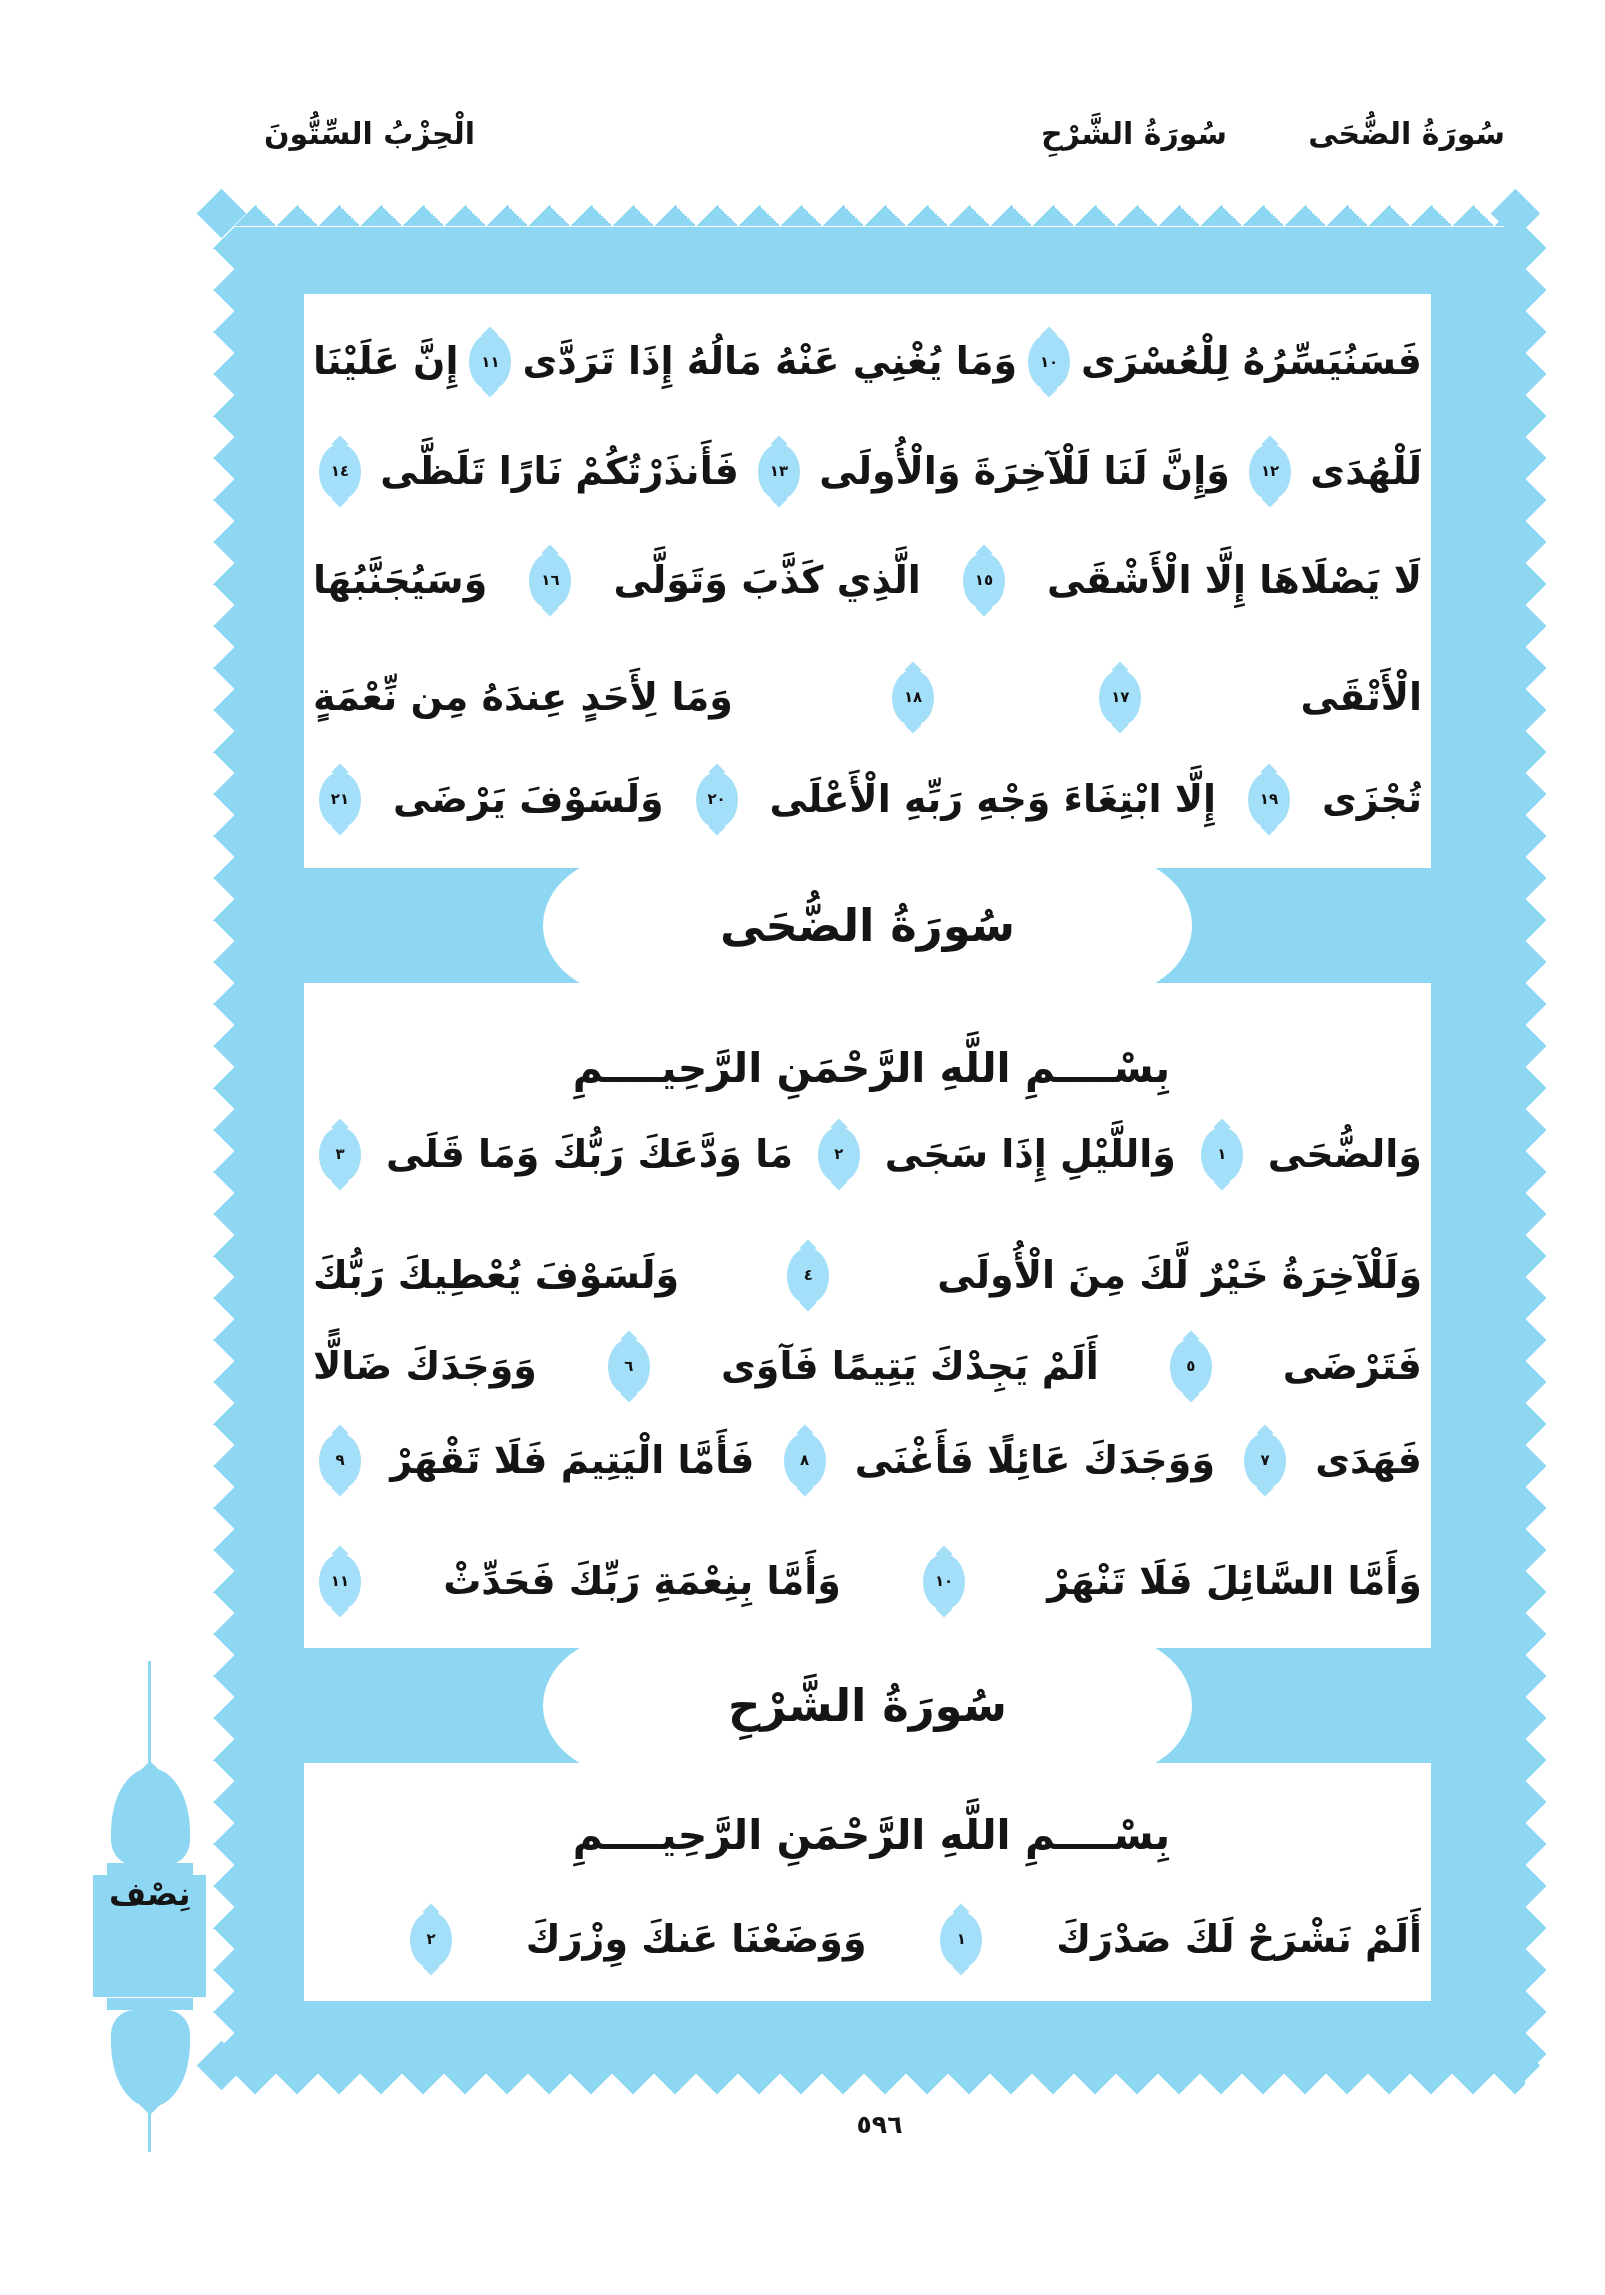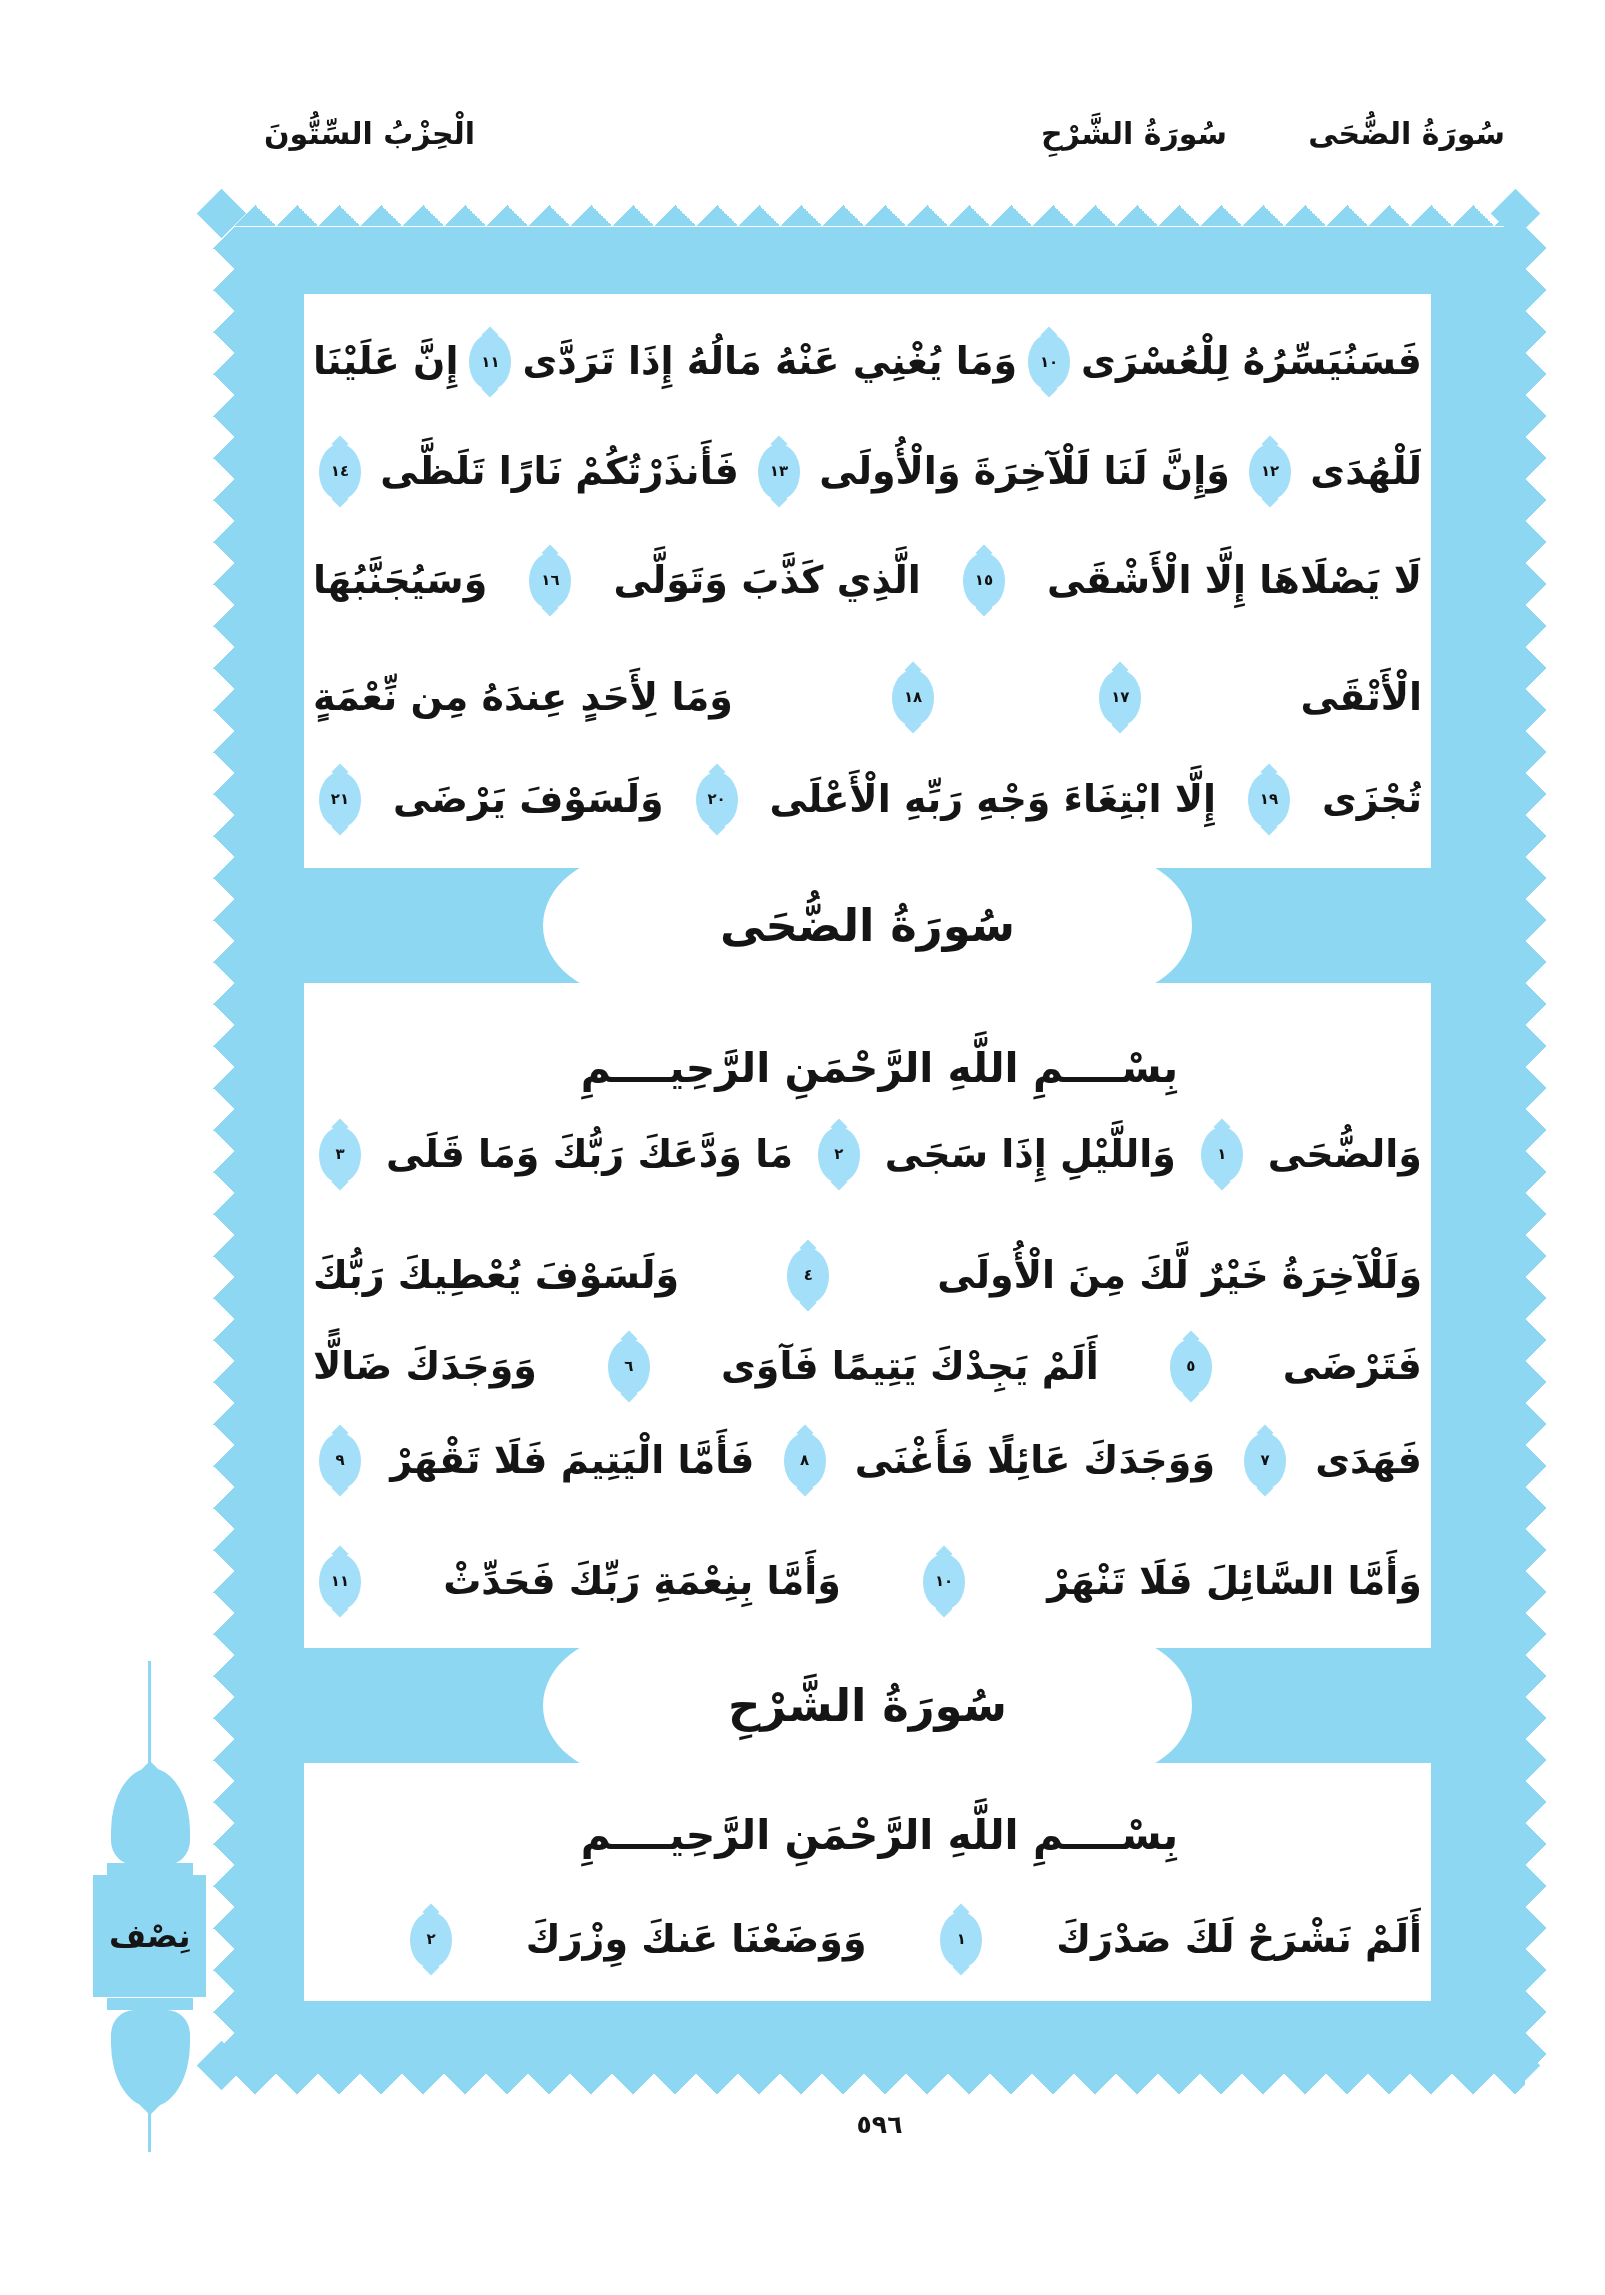--- a/index.html
+++ b/index.html
@@ -55,37 +55,37 @@
   .line-8{top:1110px;} .line-9{top:1231px;} .line-10{top:1589px;padding-left:91px;}
   
   .surah-band{position:absolute;left:0;width:100%;height:115px;background:var(--blue);
     display:flex;align-items:center;justify-content:center;}
   .surah-band-duha{top:574px;}
   .surah-band-sharh{top:1354px;}
   .cartouche{width:649px;height:143px;background:#ffffff;border-radius:91px/72px;
     display:flex;align-items:center;justify-content:center;}
   .surah-title{font-size:45px;font-weight:700;color:var(--ink);}
   
-  .bismillah{position:absolute;left:12px;width:100%;height:106px;display:flex;
+  .bismillah{position:absolute;left:4px;width:100%;height:106px;display:flex;
     align-items:center;justify-content:center;font-size:41px;font-weight:700;direction:rtl;}
   .bismillah-duha{top:721px;}
   .bismillah-sharh{top:1488px;}
   
   .page-number{position:absolute;left:819px;top:2110px;width:121px;text-align:center;
     font-size:25px;font-weight:700;color:var(--ink);}
   
   .nisf{position:absolute;left:91px;top:1661px;width:118px;height:491px;}
   .nisf .vline-top{position:absolute;left:57px;top:0;width:3px;height:112px;background:var(--blue);}
   .nisf .dome-top{position:absolute;left:19.6px;top:107px;width:79px;height:97px;background:var(--blue);
     border-radius:50% 50% 30% 30% / 65% 65% 25% 25%;}
   .nisf .dome-top::before{content:"";position:absolute;left:50%;top:-4.5px;width:15px;height:15px;
     background:var(--blue);transform:translateX(-50%) rotate(45deg);}
   .nisf .collar-a{position:absolute;left:16px;top:202px;width:86px;height:12px;background:var(--blue);}
   .nisf .body{position:absolute;left:2.3px;top:214px;width:113px;height:122px;background:var(--blue);
-    display:flex;align-items:center;justify-content:center;font-size:32px;font-weight:700;color:var(--ink);}
+    display:flex;justify-content:center;font-size:32px;font-weight:700;color:var(--ink);}
   .nisf .collar-b{position:absolute;left:16px;top:337px;width:86px;height:12px;background:var(--blue);}
   .nisf .dome-bottom{position:absolute;left:19.6px;top:349px;width:79px;height:97px;background:var(--blue);
     border-radius:30% 30% 50% 50% / 25% 25% 65% 65%;}
   .nisf .dome-bottom::after{content:"";position:absolute;left:50%;bottom:-4.5px;width:15px;height:15px;
     background:var(--blue);transform:translateX(-50%) rotate(45deg);}
   .nisf .vline-bottom{position:absolute;left:57px;top:444px;width:3px;height:47px;background:var(--blue);}
 </style>
 </head>
 <body>
 

